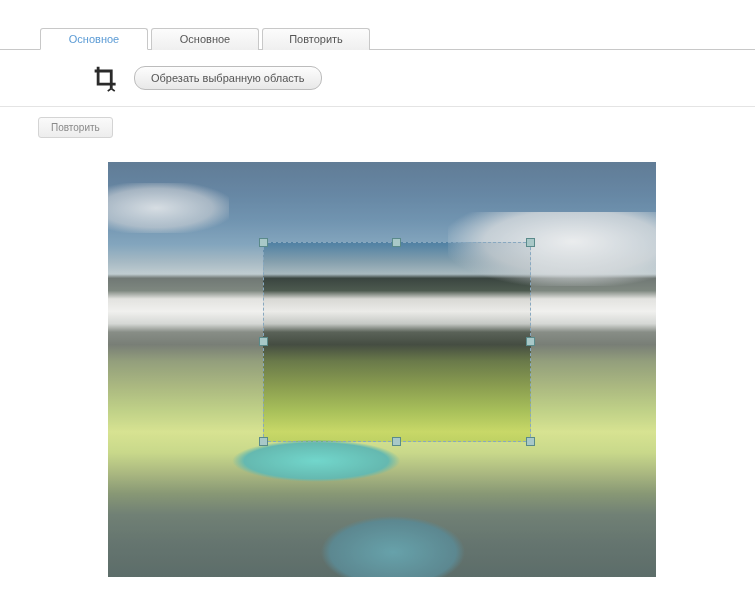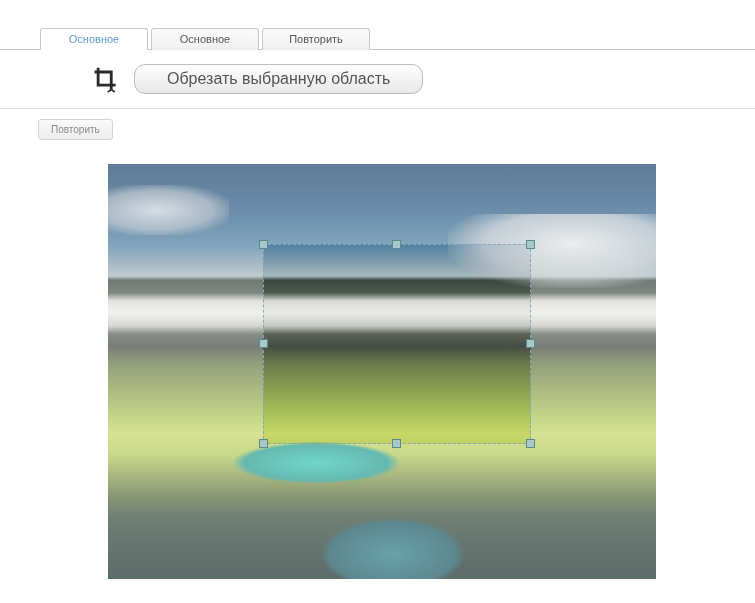--- a/index.html
+++ b/index.html
@@ -50,27 +50,27 @@
       width: 28px;
       height: 28px;
       margin-left: 64px;
       flex-shrink: 0;
     }
     .hint {
       color: #555;
       flex: 1;
     }
     .btn-crop {
-      padding: 5px 32px;
+      padding: 5px 16px;
       border: 1px solid #bcbcbc;
       border-radius: 11px;
       background: linear-gradient(#fdfdfd, #e8e8e8);
       color: #555;
       cursor: pointer;
-      font-size: 16px;
+      font-size: 11px;
       margin-right: 8px;
     }
     .btn-repeat {
       margin: 10px 0 0 38px;
       padding: 4px 12px;
       border: 1px solid #d4d4d4;
       border-radius: 3px;
       background: linear-gradient(#fafafa, #ededed);
       color: #8a8a8a;
       font-size: 10px;

